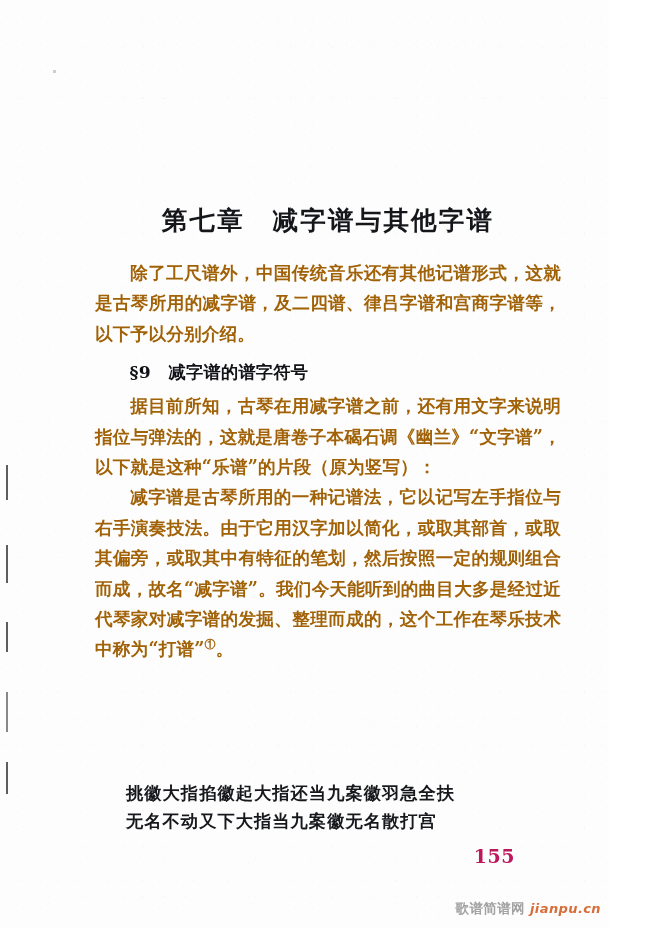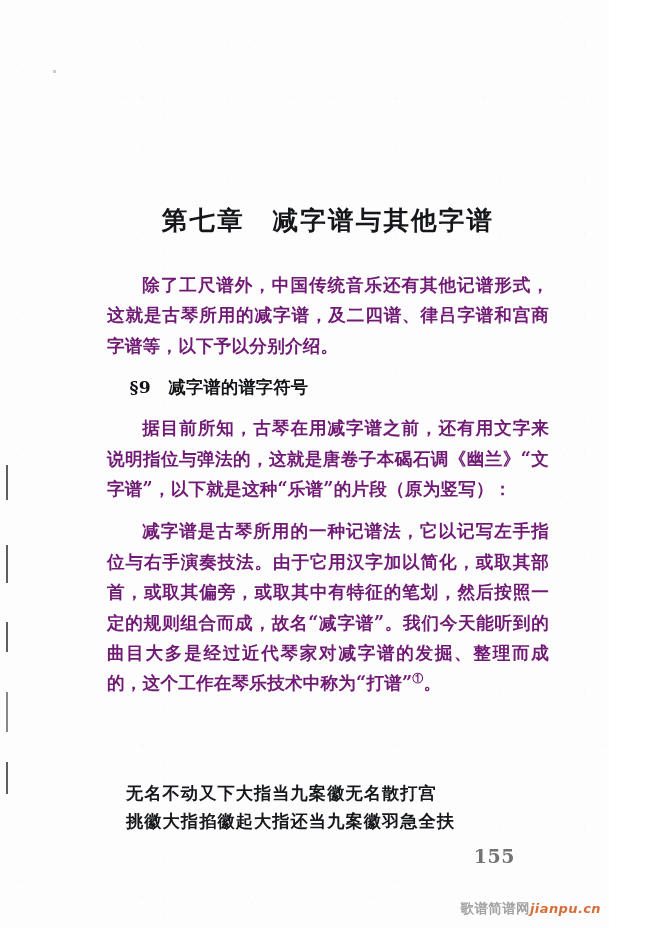--- a/index.html
+++ b/index.html
@@ -61,27 +61,27 @@
 
   
   .body-block {
     position: absolute;
     left: 0;
     top: 258px;
     width: 466px;
   }
 
   p.para {
-    margin: 12px;
+    margin: 0;
     font-size: 17.6px;
     line-height: 30.4px;
     text-align: justify;
     text-align-last: left;
     text-indent: 2em;
-    color: #701a75;
+    color: #a16207;
     font-weight: 650;
     letter-spacing: .2px;
     font-family: "DejaVu Serif", "Liberation Serif", serif;
   }
 
   .section-heading {
     margin: 9px 0 5px 0;
     font-size: 17.2px;
     line-height: 28px;
     font-weight: 800;
@@ -114,31 +114,32 @@
     white-space: pre;
   }
 
   
   .page-number {
     position: absolute;
     right: 94px;
     top: 845px;
     font-size: 19px;
     font-weight: 800;
-    color: #737373;
+    color: #be185d;
     letter-spacing: .5px;
   }
 
   
   .watermark {
     position: absolute;
     right: 8px;
     bottom: 10px;
     display: flex;
     align-items: baseline;
+    gap: 5px;
     font-size: 13.5px;
     letter-spacing: .4px;
     opacity: .92;
   }
   .watermark .wm-cn {
     color: #9b9b9b;
     font-weight: 600;
     font-family: "DejaVu Sans", "Liberation Sans", sans-serif;
   }
   .watermark .wm-url {
@@ -189,22 +190,22 @@
       <h2 class="section-heading">§9　减字谱的谱字符号</h2>
 
 
       <p class="para">据目前所知，古琴在用减字谱之前，还有用文字来说明指位与弹法的，这就是唐卷子本碣石调《幽兰》“文字谱”，以下就是这种“乐谱”的片段（原为竖写）：</p>
 
       <p class="para"><span>减字谱是古琴所用的一种记谱法，它以记写左手指位与右手演奏技法。由于它用汉字加以简化，或取其部首，或取其偏旁，或取其中有特征的笔划，然后按照一定的规则组合而成，故名“减字谱”。我们今天能听到的曲目大多是经过近代琴家对减字谱的发掘、整理而成的，这个工作在琴乐技术中称为“打谱”</span><sup class="fn">①</sup><span>。</span></p>
 
     </div>
 
     <div class="excerpt">
+      <div class="excerpt-line">挑徽大指掐徽起大指还当九案徽羽急全扶</div>
       <div class="excerpt-line">无名不动又下大指当九案徽无名散打宫</div>
-      <div class="excerpt-line">挑徽大指掐徽起大指还当九案徽羽急全扶</div>
     </div>
 
   </div>
 
   <div class="page-number">155</div>
 
   <div class="watermark">
     <span class="wm-cn">歌谱简谱网</span>
     <span class="wm-url">jianpu.cn</span>
   </div>

